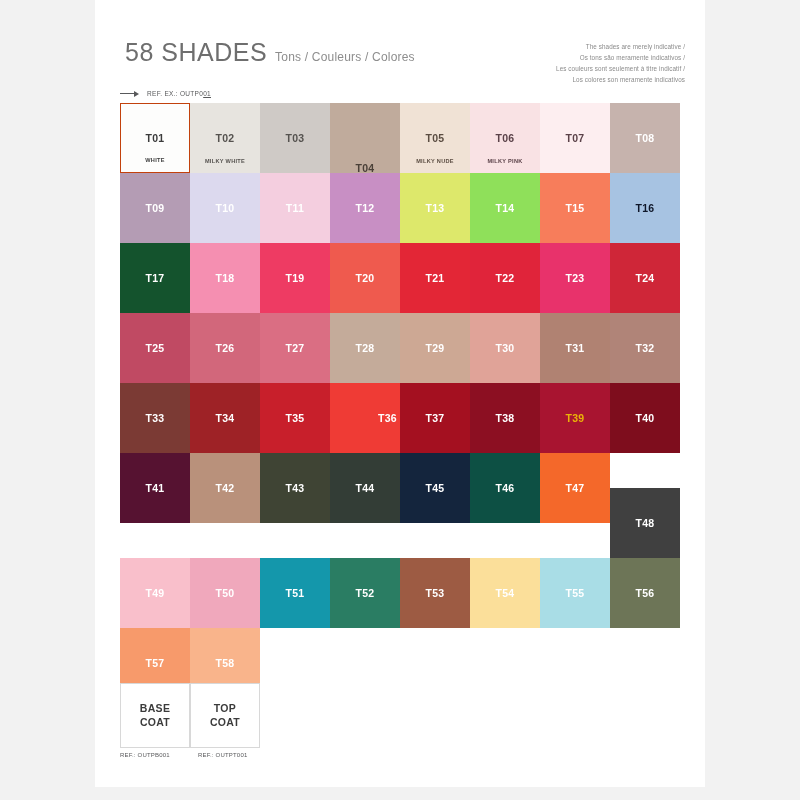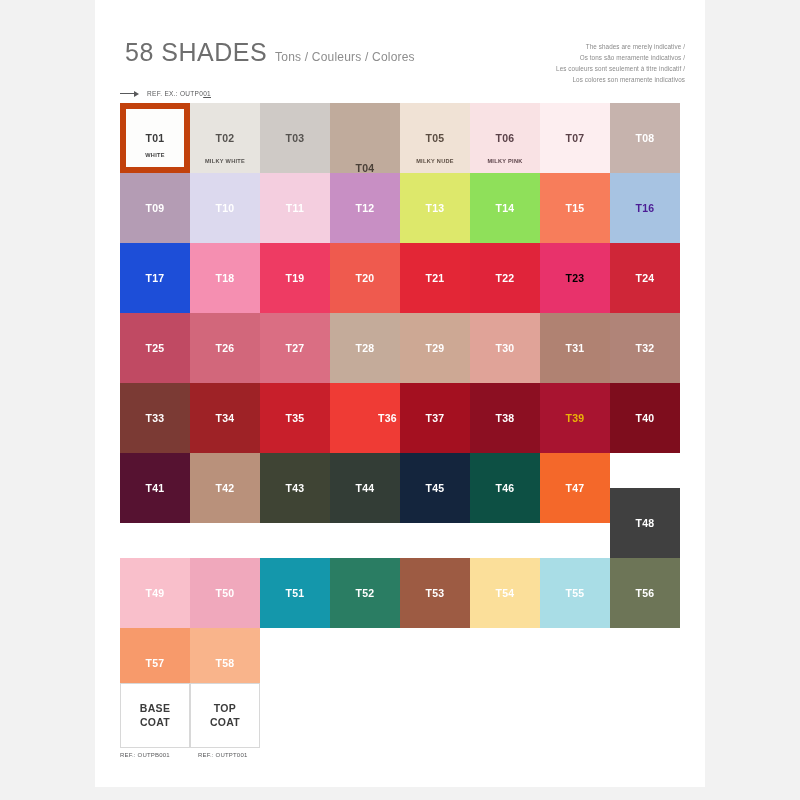--- a/index.html
+++ b/index.html
@@ -132,21 +132,21 @@
     position: absolute;
     bottom: 9px;
     left: 0;
     width: 100%;
     text-align: center;
     font-size: 5.6px;
     font-weight: bold;
     letter-spacing: 0.3px;
   }
   .swatch.bordered {
-    border: 6px solid #c2410c;
+    border: 1px solid #c2410c;
   }
 
   
   .coats {
     position: absolute;
     left: 25px;
     top: 683px;
     display: flex;
   }
   .coat {
@@ -247,42 +247,42 @@
         </div>
         <div class="swatch" style="background: rgb(221, 232, 107); color: rgb(255, 255, 255);">
           <div class="code">T13</div>
         </div>
         <div class="swatch" style="background: rgb(143, 224, 90); color: rgb(255, 255, 255);">
           <div class="code">T14</div>
         </div>
         <div class="swatch" style="background: rgb(247, 125, 91); color: rgb(255, 255, 255);">
           <div class="code">T15</div>
         </div>
-        <div class="swatch" style="background: rgb(167, 195, 226); color: #4c1d95;">
+        <div class="swatch" style="background: rgb(167, 195, 226); color: #0f172a;">
           <div class="code">T16</div>
         </div>
-        <div class="swatch" style="background: #1d4ed8; color: rgb(255, 255, 255);">
+        <div class="swatch" style="background: #14532d; color: rgb(255, 255, 255);">
           <div class="code">T17</div>
         </div>
         <div class="swatch" style="background: rgb(245, 143, 177); color: rgb(255, 255, 255);">
           <div class="code">T18</div>
         </div>
         <div class="swatch" style="background: rgb(238, 59, 99); color: rgb(255, 255, 255);">
           <div class="code">T19</div>
         </div>
         <div class="swatch" style="background: rgb(239, 90, 78); color: rgb(255, 255, 255);">
           <div class="code">T20</div>
         </div>
         <div class="swatch" style="background: rgb(227, 38, 54); color: rgb(255, 255, 255);">
           <div class="code">T21</div>
         </div>
         <div class="swatch" style="background: rgb(224, 36, 58); color: rgb(255, 255, 255);">
           <div class="code">T22</div>
         </div>
-        <div class="swatch" style="background: rgb(232, 50, 107); color: #000000; text-align: center;">
+        <div class="swatch" style="background: rgb(232, 50, 107); color: #ffffff; text-align: center;">
           <div class="code">T23</div>
         </div>
         <div class="swatch" style="background: rgb(207, 38, 56); color: rgb(255, 255, 255);">
           <div class="code">T24</div>
         </div>
         <div class="swatch" style="background: rgb(192, 74, 99); color: rgb(255, 255, 255);">
           <div class="code">T25</div>
         </div>
         <div class="swatch" style="background: rgb(210, 103, 123); color: rgb(255, 255, 255);">
           <div class="code">T26</div>

